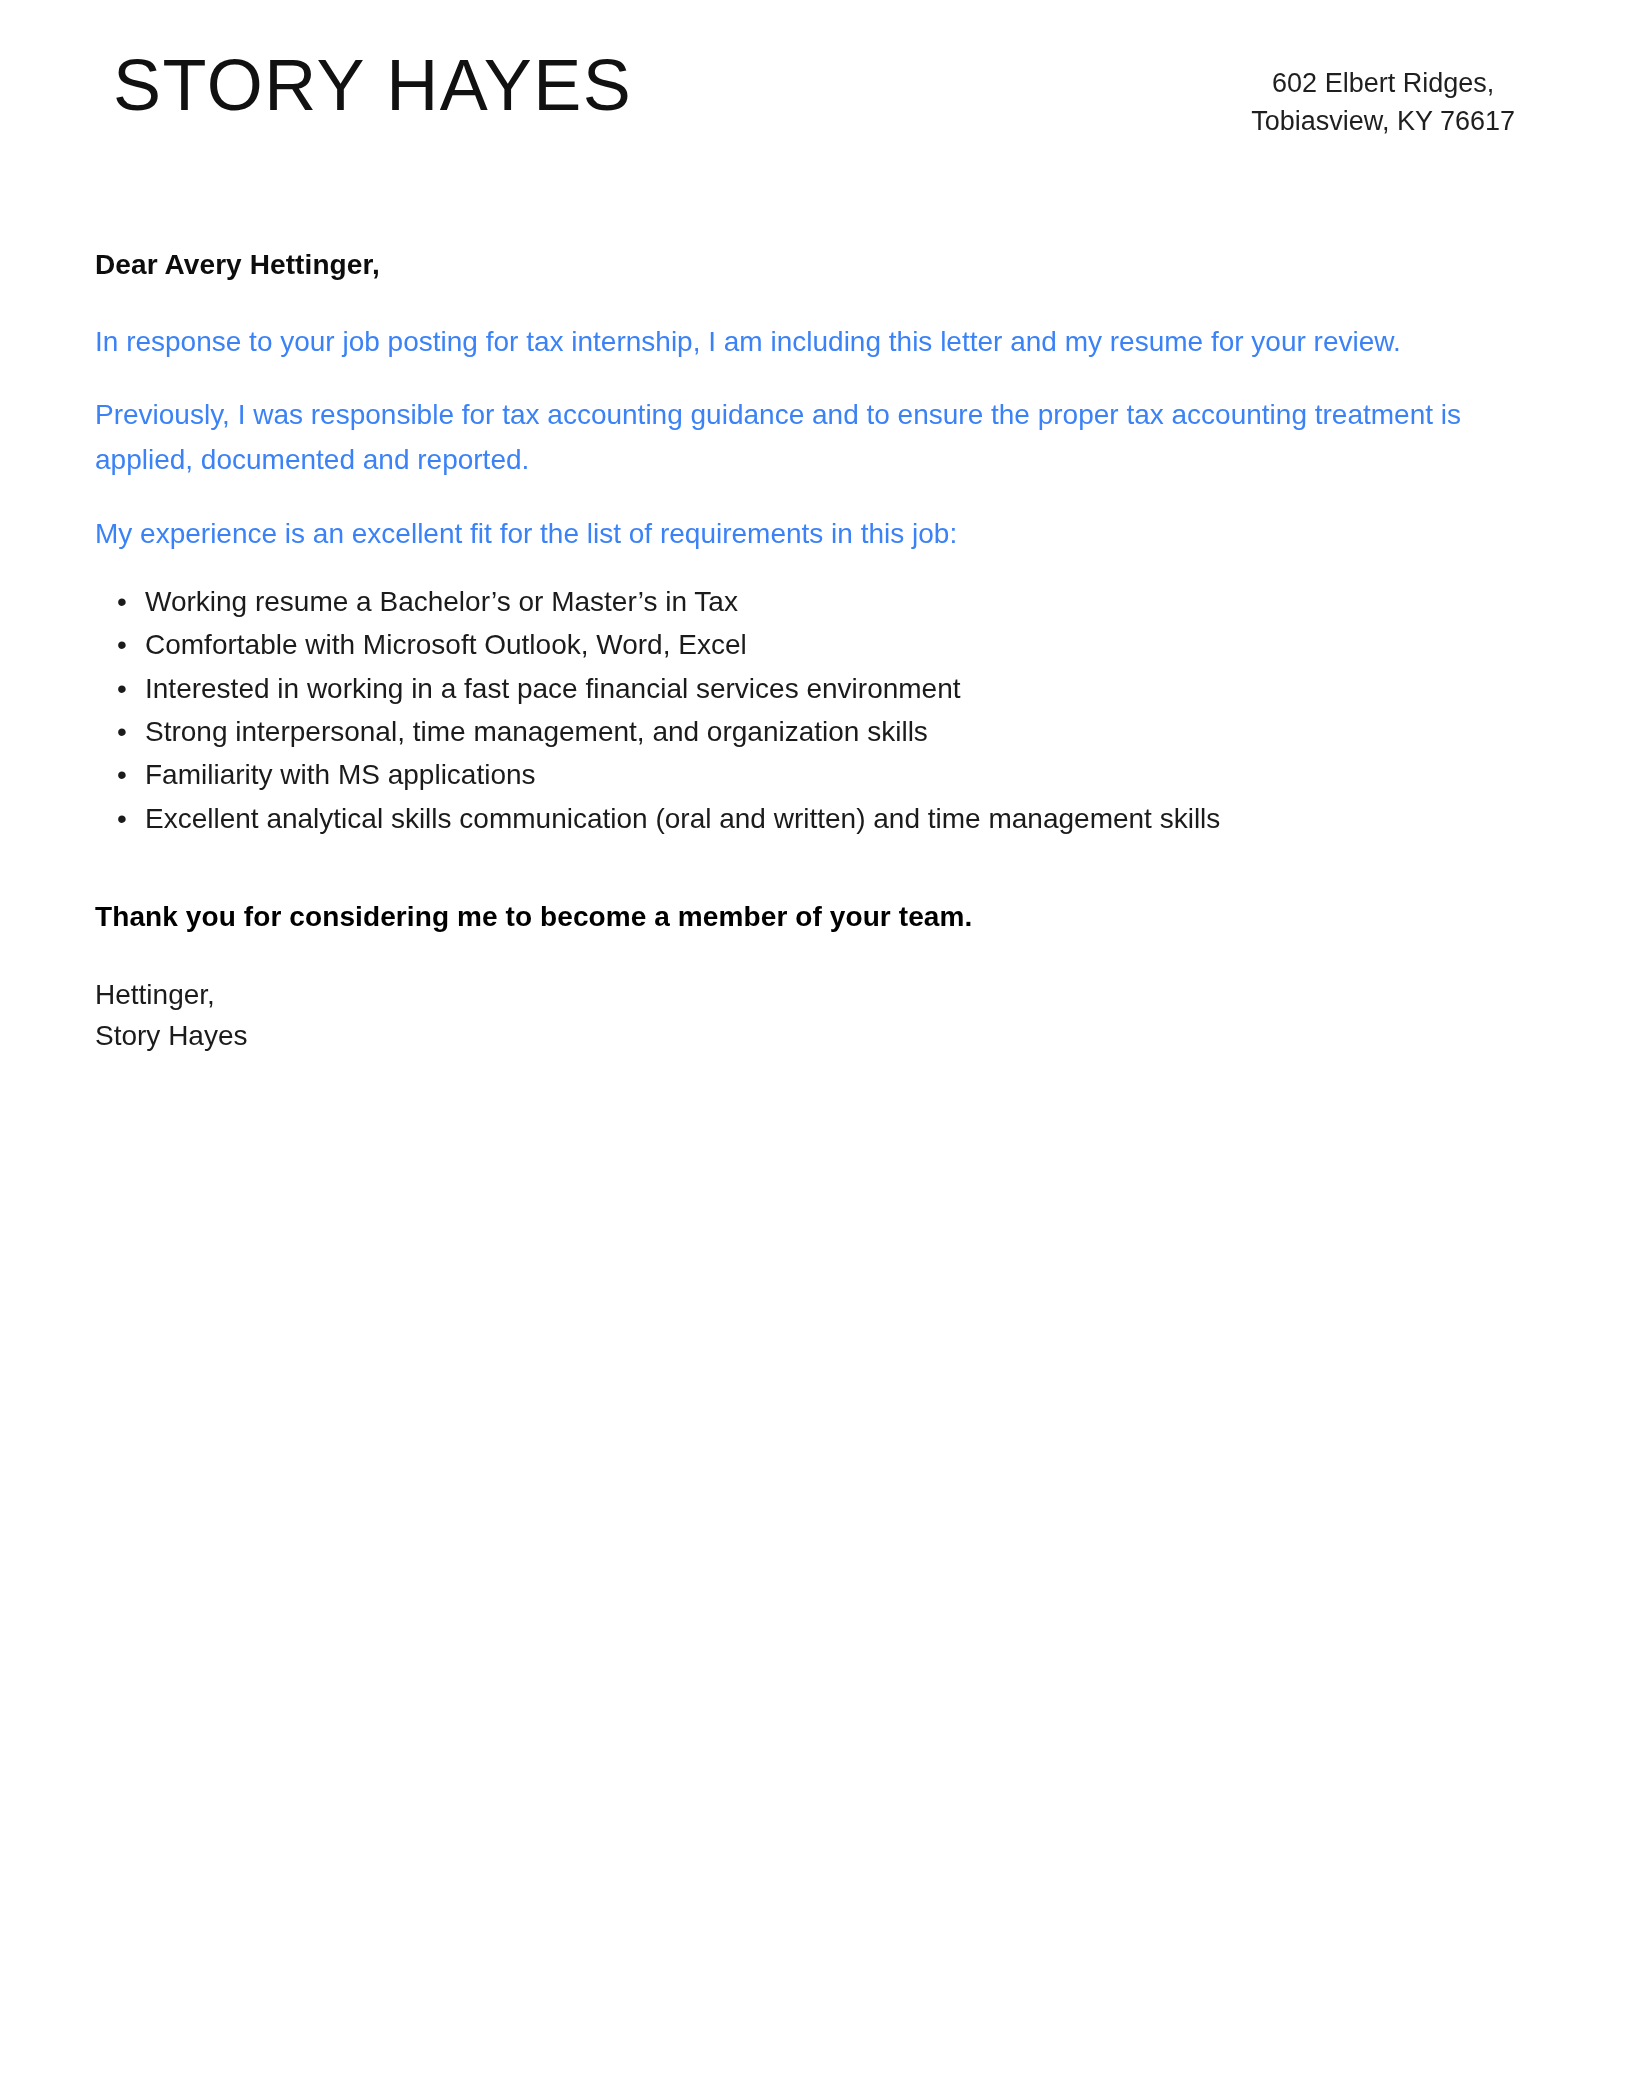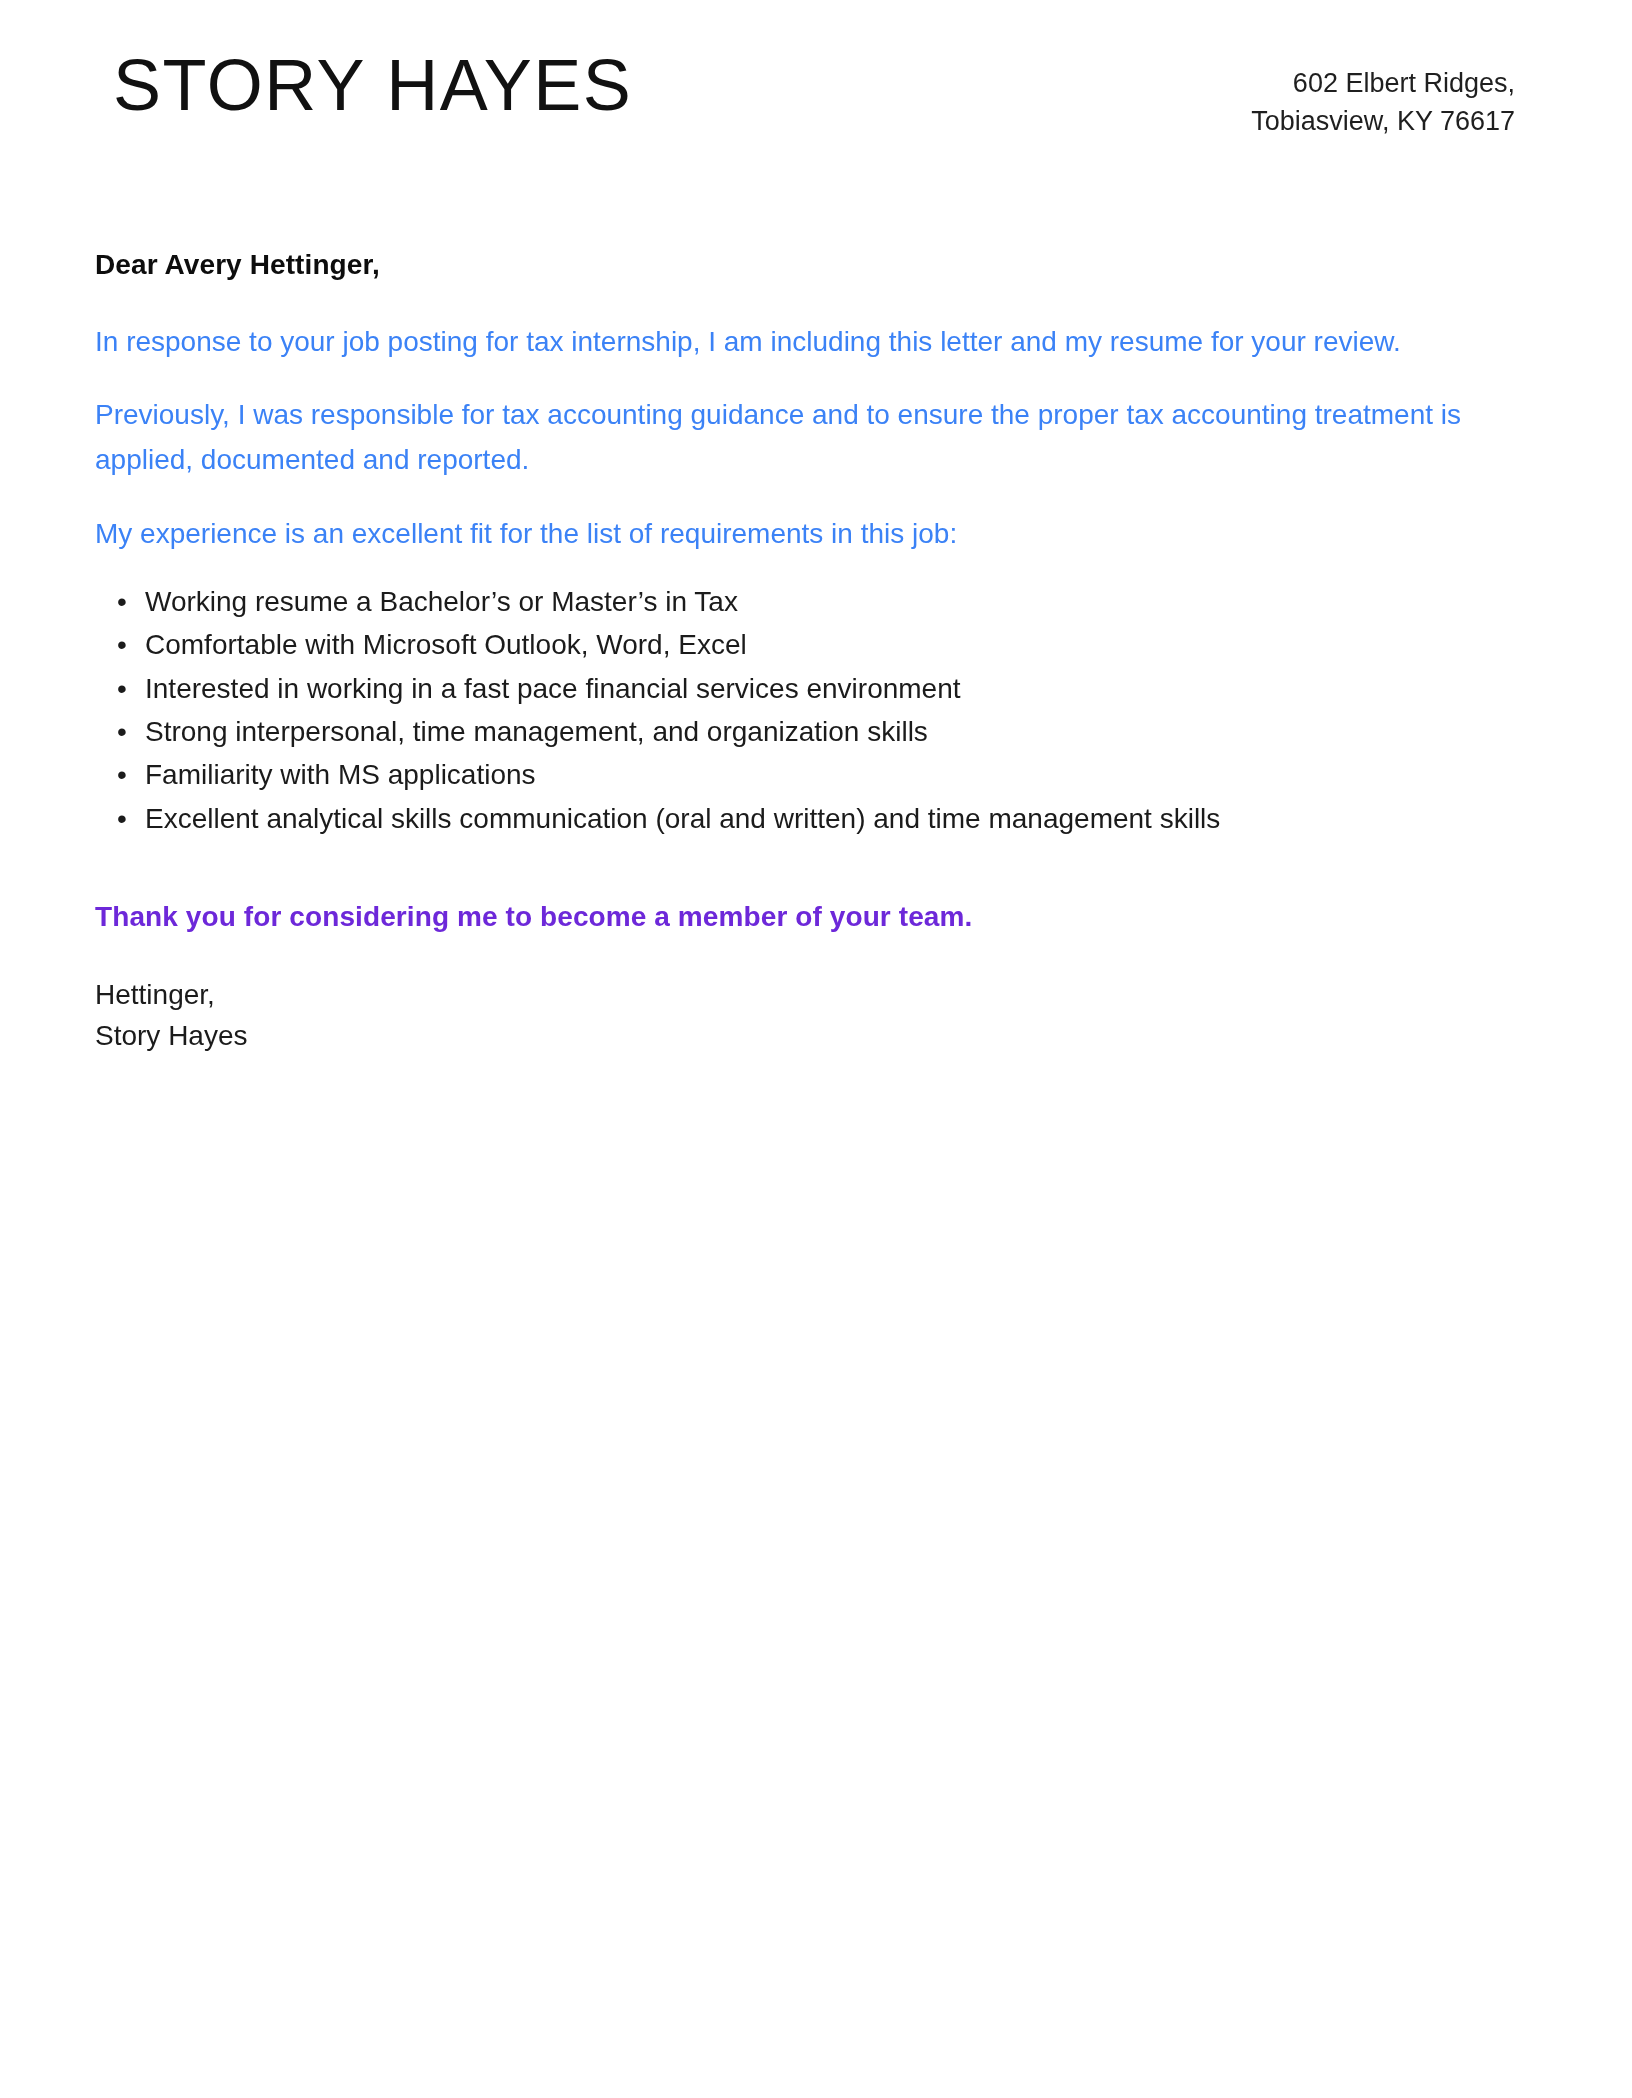--- a/index.html
+++ b/index.html
@@ -47,21 +47,21 @@
 
   .address {
     text-align: right;
     font-size: 27px;
     font-weight: 400;
     line-height: 1.42;
     color: #1f1f1f;
     padding-top: 16px;
   }
 
-  .address div { white-space: nowrap; }
+  .address div { white-space: nowrap; text-align: center; }
 
   
   .body {
     margin-top: 108px;
   }
 
   .salutation {
     font-size: 28px;
     font-weight: 700;
     color: #0d0d0d;
@@ -102,21 +102,21 @@
     left: 22px;
     top: 0;
     font-size: 28px;
     line-height: 1.44;
     color: #1b1b1b;
   }
 
   .closing {
     font-size: 28px;
     font-weight: 700;
-    color: #6d28d9;
+    color: #000000;
     letter-spacing: 0.1px;
     margin: 62px 0 0 0;
   }
 
   .signoff {
     font-size: 28px;
     font-weight: 400;
     line-height: 1.46;
     color: #1b1b1b;
     margin: 42px 0 0 0;

